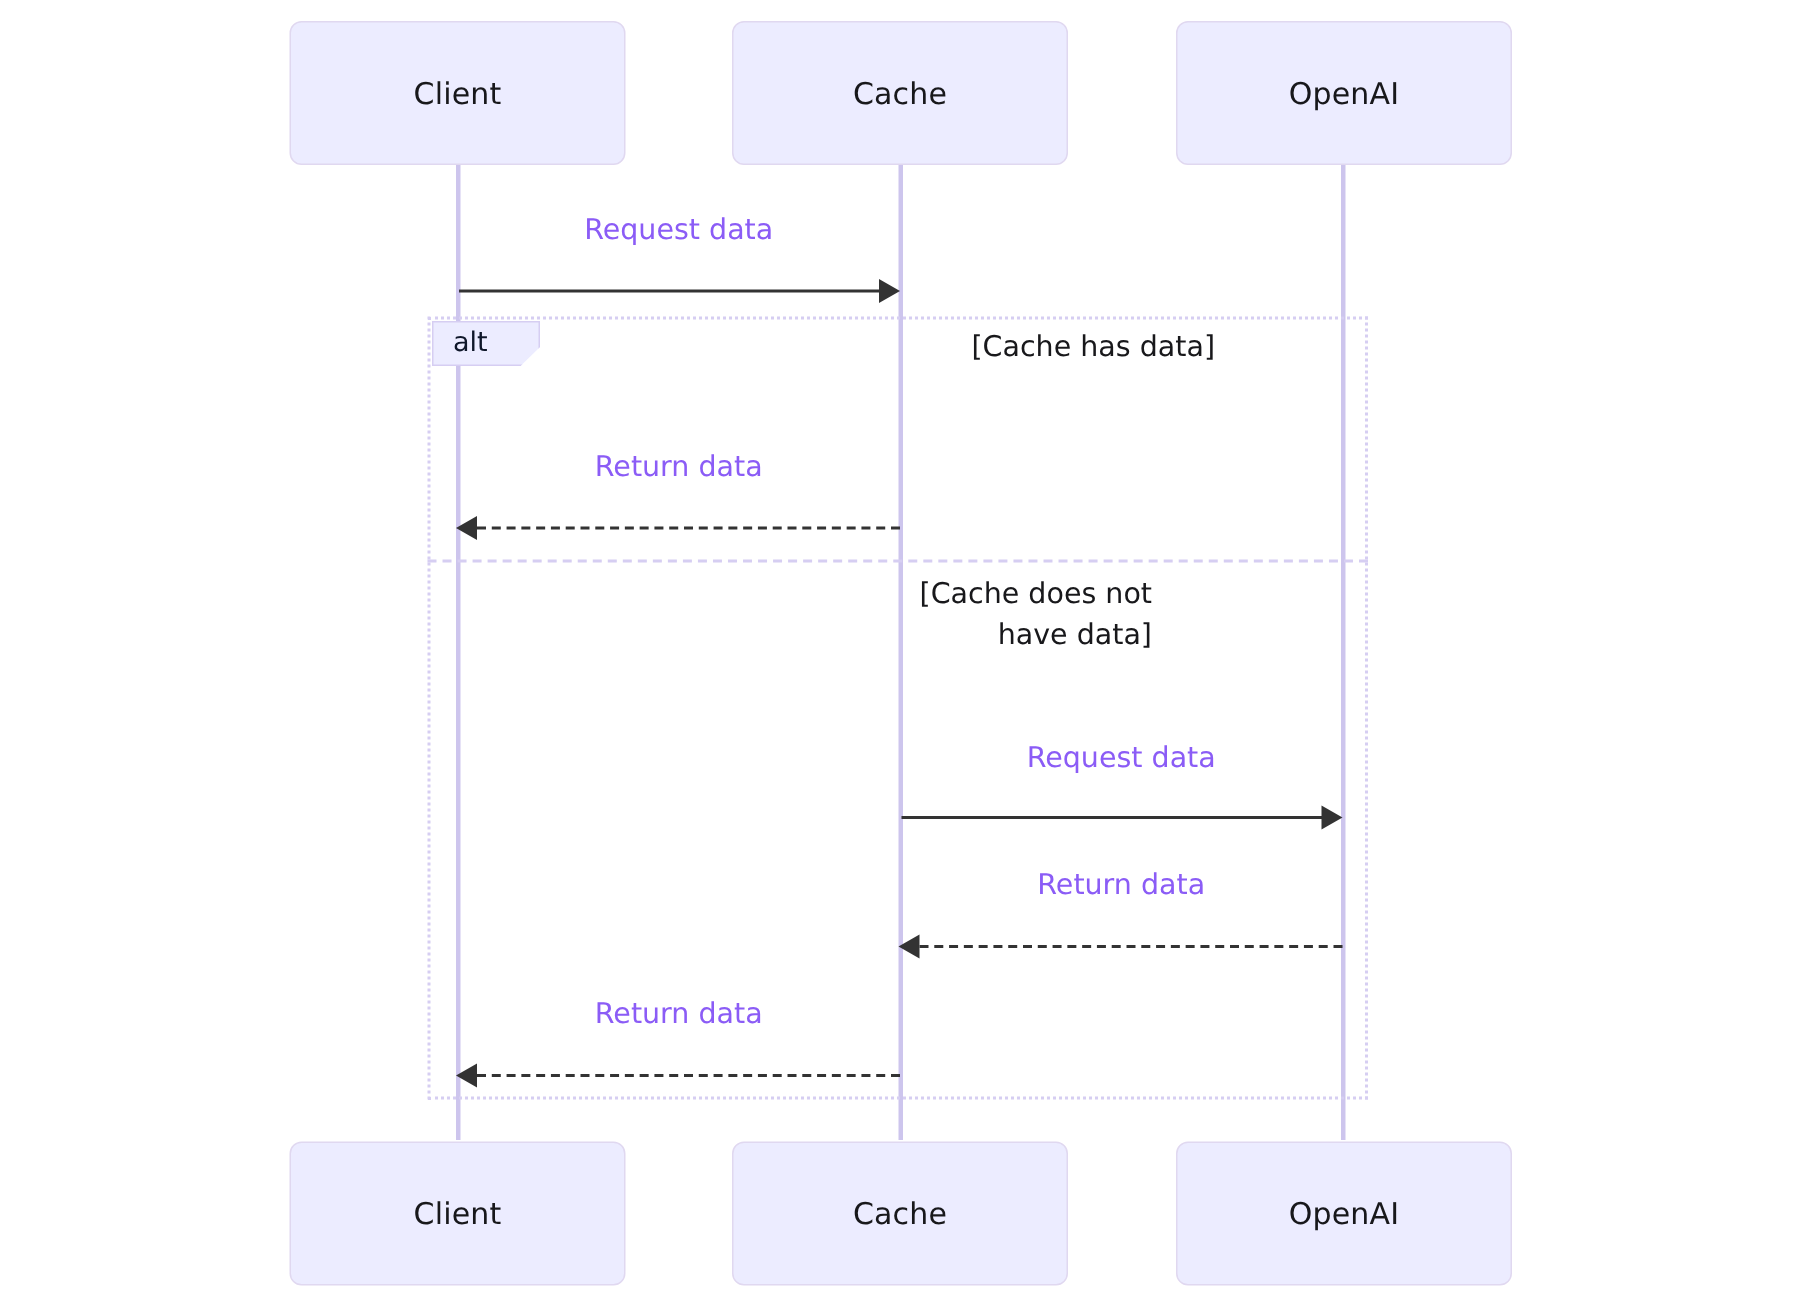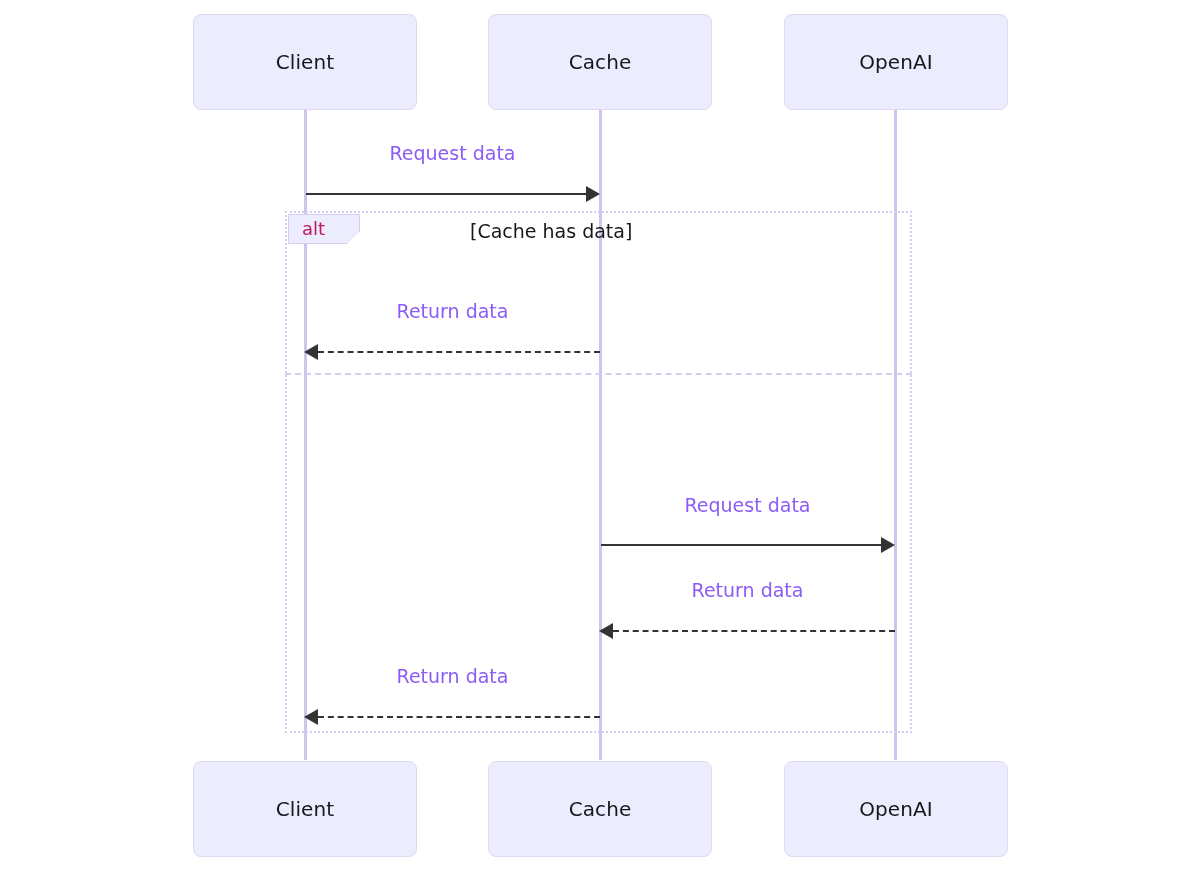--- a/index.html
+++ b/index.html
@@ -70,30 +70,30 @@
     height: 30px;
     background: #ECECFF;
     border: 1.5px solid #D6CEF2;
     display: flex;
     align-items: center;
     padding-left: 13px;
     clip-path: polygon(0 0, 100% 0, 100% 58%, 82% 100%, 0 100%);
   }
   .alt-tag-label {
     font-size: 18px;
-    color: #be185d;
+    color: #0f172a;
     line-height: 1;
   }
 
   
   .condition {
     position: absolute;
     font-size: 19px;
     color: #18181b;
-    text-align: left;
+    text-align: right;
     line-height: 27px;
     white-space: pre-line;
   }
 
   
   .msg-label {
     position: absolute;
     font-size: 19px;
     color: #8b5cf6;
     text-align: center;
@@ -139,20 +139,22 @@
 
   <div class="alt-box"></div>
   <div class="alt-divider"></div>
 
   <div class="alt-tag">
     <span class="alt-tag-label">alt</span>
   </div>
 
   <div class="condition" style="left:470px; top:218px; width:340px;">[Cache has data]</div>
 
+  <div class="condition" style="left:428px; top:383px; width:340px;">[Cache does not
+have data]</div>
 
   <div class="msg-label" style="left:305px; top:144px; width:295px;">Request data</div>
   <div class="msg-line solid" style="left:306px; top:193px; width:283px;"></div>
   <div class="arrowhead right" style="left:586px; top:186px;"></div>
 
   <div class="msg-label" style="left:305px; top:302px; width:295px;">Return data</div>
   <div class="msg-line dashed" style="left:318px; top:351px; width:282px;"></div>
   <div class="arrowhead left" style="left:304px; top:344px;"></div>
 
   <div class="msg-label" style="left:600px; top:496px; width:295px;">Request data</div>

